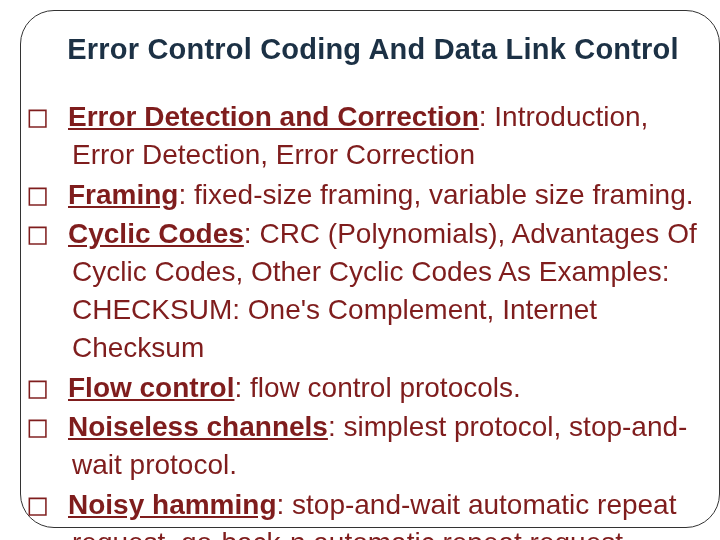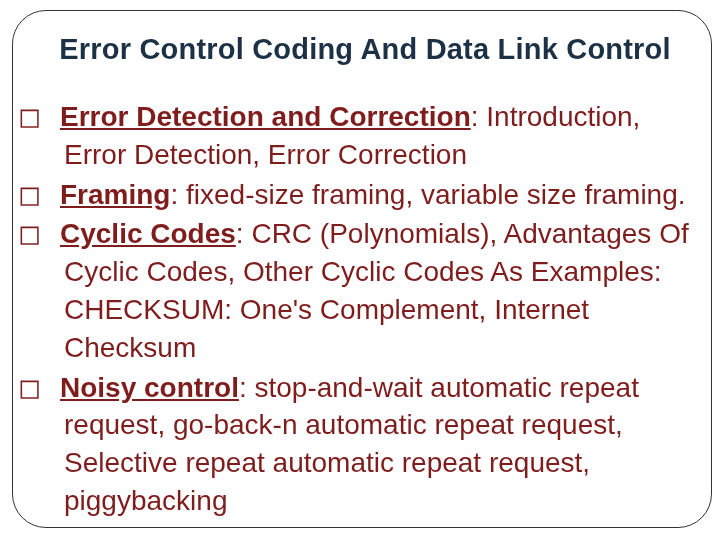--- a/index.html
+++ b/index.html
@@ -7,21 +7,21 @@
     padding: 0;
     width: 720px;
     height: 540px;
     background: #ffffff;
     font-family: Arial, Helvetica, sans-serif;
     overflow: hidden;
   }
   .card {
     position: absolute;
     top: 10px;
-    left: 12px;
+    left: 20px;
     width: 700px;
     height: 518px;
     border: 1px solid #333;
     border-radius: 34px;
     box-sizing: border-box;
     padding: 22px 22px 18px 28px;
   }
   .title {
     font-size: 29px;
     font-weight: 700;
@@ -67,20 +67,26 @@
 
 
     <div class="item">
       <span class="glyph">◻</span><span class="topic u">Framing</span><span>: fixed-size framing, variable size framing.</span>
     </div>
 
     <div class="item">
       <span class="glyph">◻</span><span class="topic u">Cyclic Codes</span><span>: CRC (Polynomials), Advantages Of Cyclic Codes, Other Cyclic Codes As Examples: CHECKSUM: One's Complement, Internet Checksum</span>
     </div>
 
-
+    <div class="item">
+      <span class="glyph">◻</span><span class="topic u">Flow control</span><span>: flow control protocols.</span>
+    </div>
 
     <div class="item">
-      <span class="glyph">◻</span><span class="topic u">Noisy control</span><span>: stop-and-wait automatic repeat request, go-back-n automatic repeat request, Selective repeat automatic repeat request, piggybacking</span>
+      <span class="glyph">◻</span><span class="topic u">Noiseless channels</span><span>: simplest protocol, stop-and-wait protocol.</span>
+    </div>
+
+    <div class="item">
+      <span class="glyph">◻</span><span class="topic u">Noisy hamming</span><span>: stop-and-wait automatic repeat request, go-back-n automatic repeat request, Selective repeat automatic repeat request, piggybacking</span>
     </div>
 
   </div>
 </div>
 
 </body></html>

